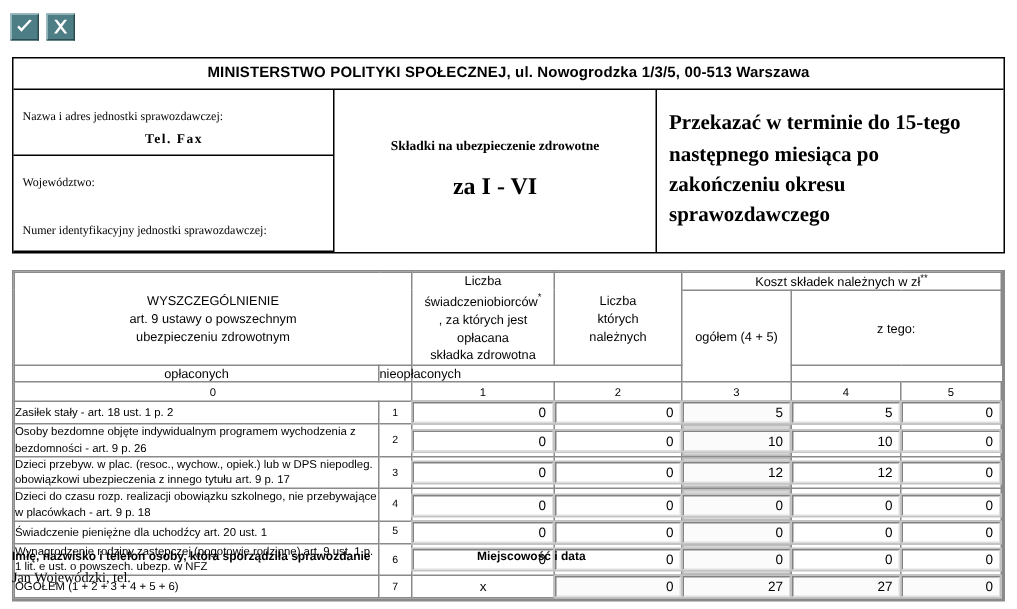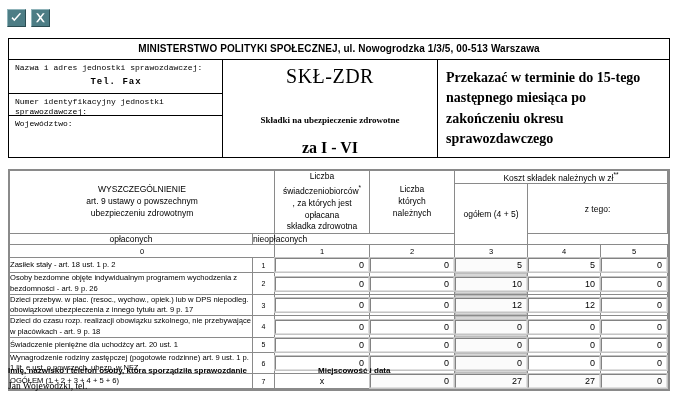--- a/index.html
+++ b/index.html
@@ -70,23 +70,24 @@
   .hdr-left {
     width: 214px;
     border-right: 1px solid #000;
     box-sizing: border-box;
     display: flex;
     flex-direction: column;
   }
   .hdr-left-cell {
     box-sizing: border-box;
     padding: 3px 5px 3px 6px;
-    font-family: Liberation Mono, monospace;
+    font-family: Liberation Serif, serif;
     font-size: 8px;
     line-height: 1.25;
+    margin-top: 10px;
   }
   .hdr-left-cell.c1 {
     height: 34px;
     border-bottom: 1px solid #000;
   }
   .hdr-left-cell.c2 {
     height: 22px;
     border-bottom: 1px solid #000;
   }
   .hdr-left-cell.c3 {
@@ -273,30 +274,29 @@
 
   <div class="hdr-frame">
     <div class="hdr-title">MINISTERSTWO POLITYKI SPOŁECZNEJ, ul. Nowogrodzka 1/3/5, 00-513 Warszawa</div>
 
     <div class="hdr-body">
       <div class="hdr-left">
         <div class="hdr-left-cell c1">
           <div>Nazwa i adres jednostki sprawozdawczej:</div>
           <div class="telfax">Tel.  Fax</div>
         </div>
+        <div class="hdr-left-cell c3">
+          <div>Województwo:</div>
+        </div>
         <div class="hdr-left-cell c2">
           <div>Numer identyfikacyjny jednostki sprawozdawczej:</div>
         </div>
-        <div class="hdr-left-cell c3">
-          <div>Województwo:</div>
-        </div>
       </div>
 
       <div class="hdr-mid">
-        <div class="form-code">SKŁ-ZDR</div>
         <div class="form-sub">Składki na ubezpieczenie zdrowotne</div>
         <div class="form-period">za I - VI</div>
       </div>
 
       <div class="hdr-right">Przekazać w terminie do 15-tego następnego miesiąca po zakończeniu okresu sprawozdawczego</div>
     </div>
   </div>
 
   <div class="tbl-wrap">
     <table class="main">

